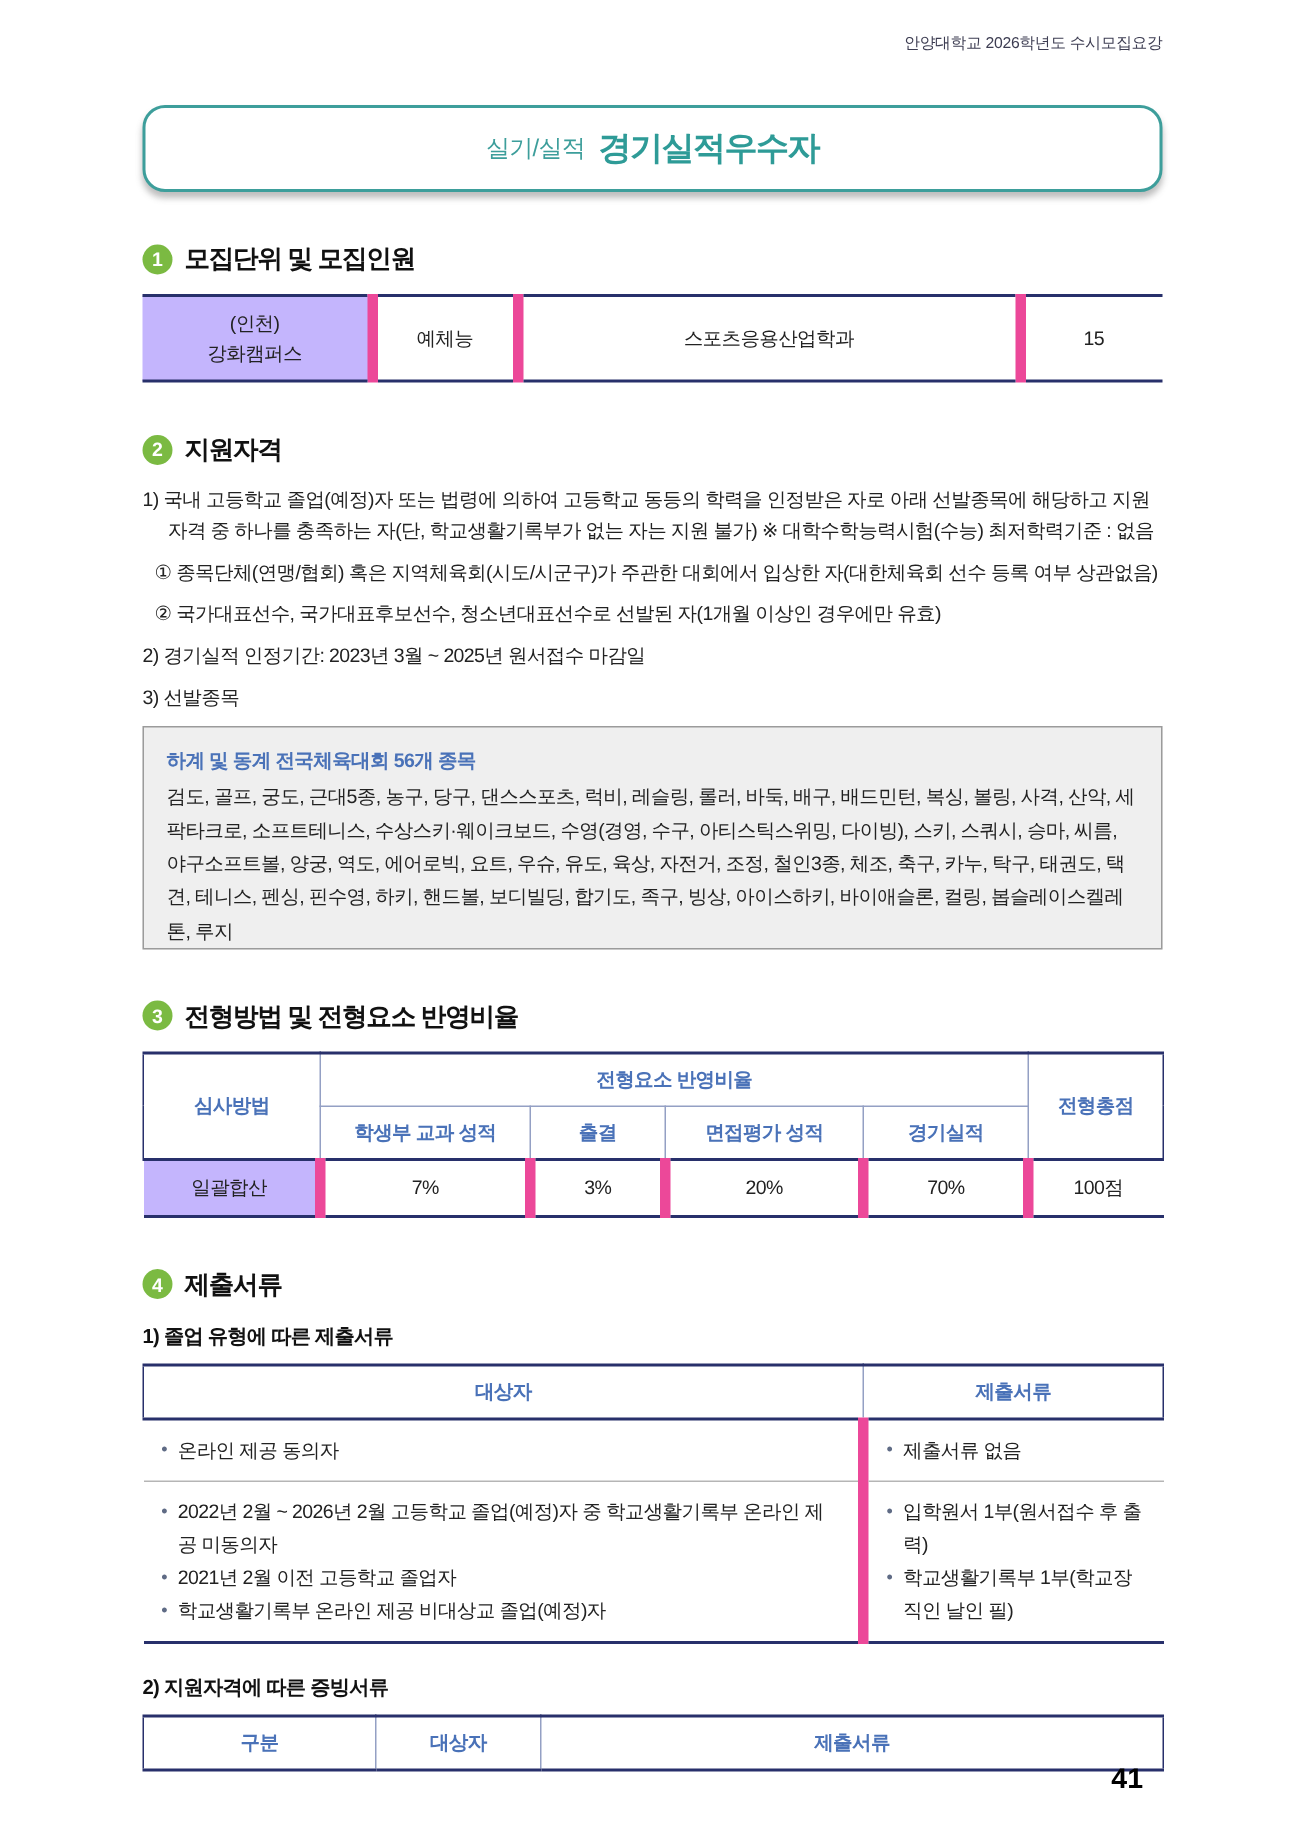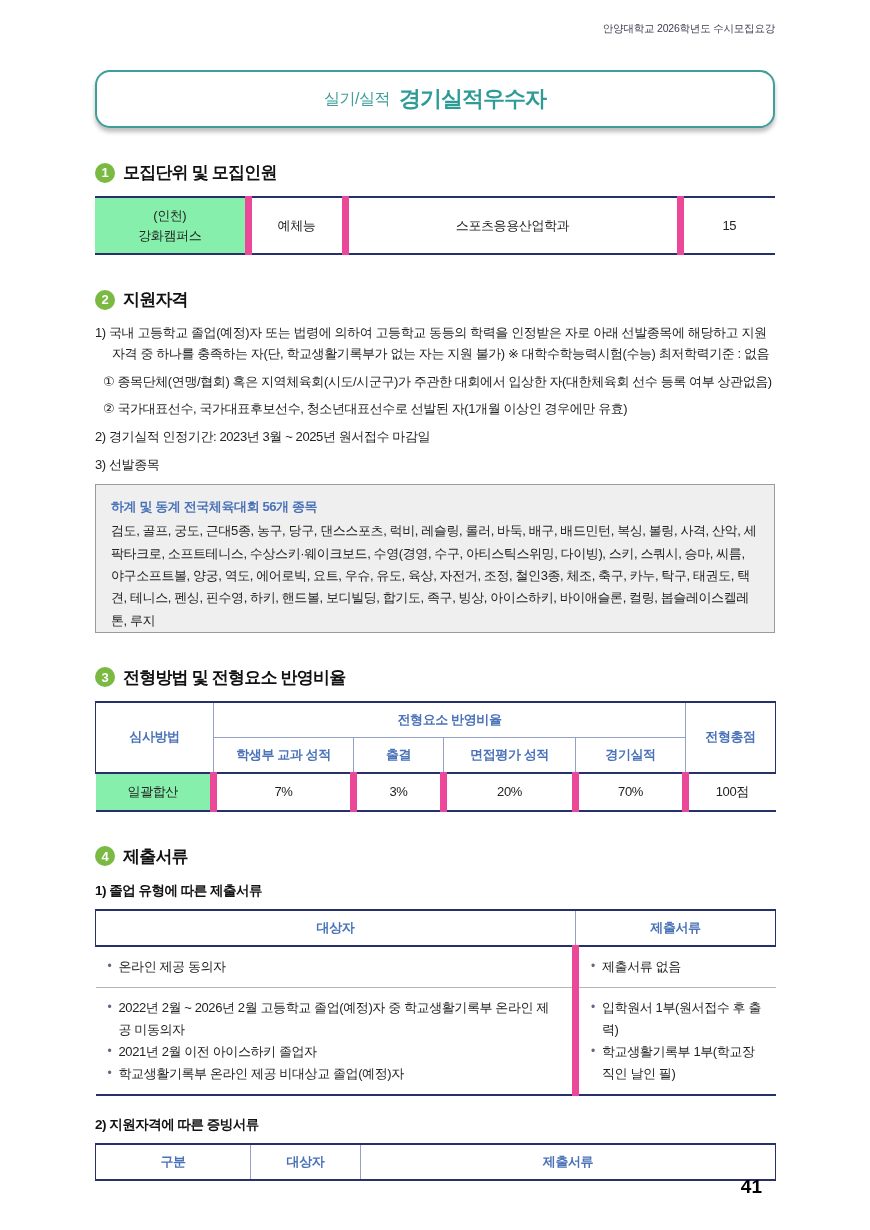--- a/index.html
+++ b/index.html
@@ -51,21 +51,21 @@
   .tbl th.group { border-bottom:1px solid #94A0C4; }
   .tbl td {
     text-align:center; vertical-align:middle; color:#222;
     border-left:7px solid #ec4899; border-right:1px solid #b5b5b5;
     border-top:1px solid #b5b5b5;
     padding:8px 6px; letter-spacing:-0.4px; line-height:1.5;
   }
   .tbl td:first-child { border-left:none; }
   .tbl td:last-child  { border-right:none; }
   .tbl tr + tr td { border-top:1px solid #b5b5b5; }
-  td.hl { background:#86efac; }
+  td.hl { background:#c4b5fd; }
   td.left { text-align:left; padding:9px 12px; }
 
   
   ul.bul { margin:0; padding:0; list-style:none; }
   ul.bul li { position:relative; padding-left:11px; line-height:1.7; letter-spacing:-0.4px; }
   ul.bul li::before { content:"\2022"; position:absolute; left:0; top:0; color:#5f6b85; font-size:12px; }
 
   
   .qual { font-size:13px; color:#222; letter-spacing:-0.4px; }
   .qual p { margin:0 0 7px 0; line-height:1.6; }
@@ -202,21 +202,21 @@
       <td class="left">
         <ul class="bul">
           <li>제출서류 없음</li>
         </ul>
       </td>
     </tr>
     <tr style="height:80px;">
       <td class="left">
         <ul class="bul">
           <li>2022년 2월 ~ 2026년 2월 고등학교 졸업(예정)자 중 학교생활기록부 온라인 제공 미동의자</li>
-          <li>2021년 2월 이전 아이스하키 졸업자</li>
+          <li>2021년 2월 이전 고등학교 졸업자</li>
           <li>학교생활기록부 온라인 제공 비대상교 졸업(예정)자</li>
         </ul>
       </td>
       <td class="left">
         <ul class="bul">
           <li>입학원서 1부(원서접수 후 출력)</li>
           <li>학교생활기록부 1부(학교장 직인 날인 필)</li>
         </ul>
       </td>
     </tr>

